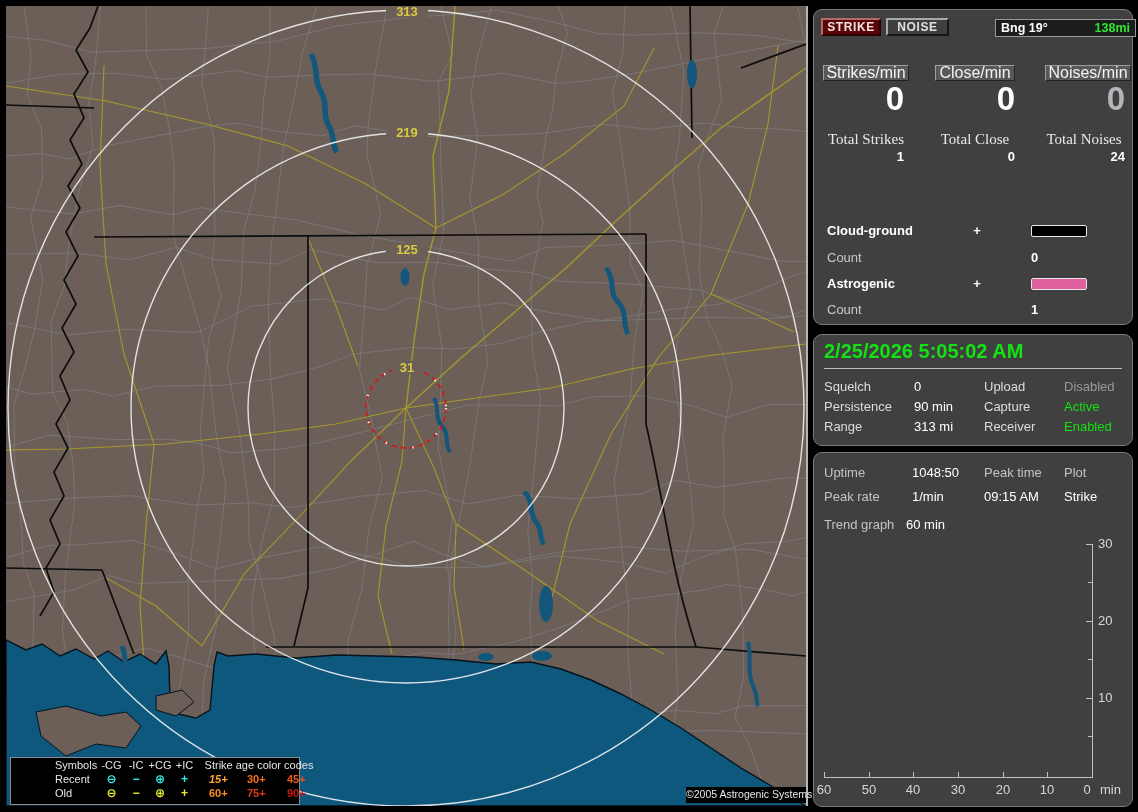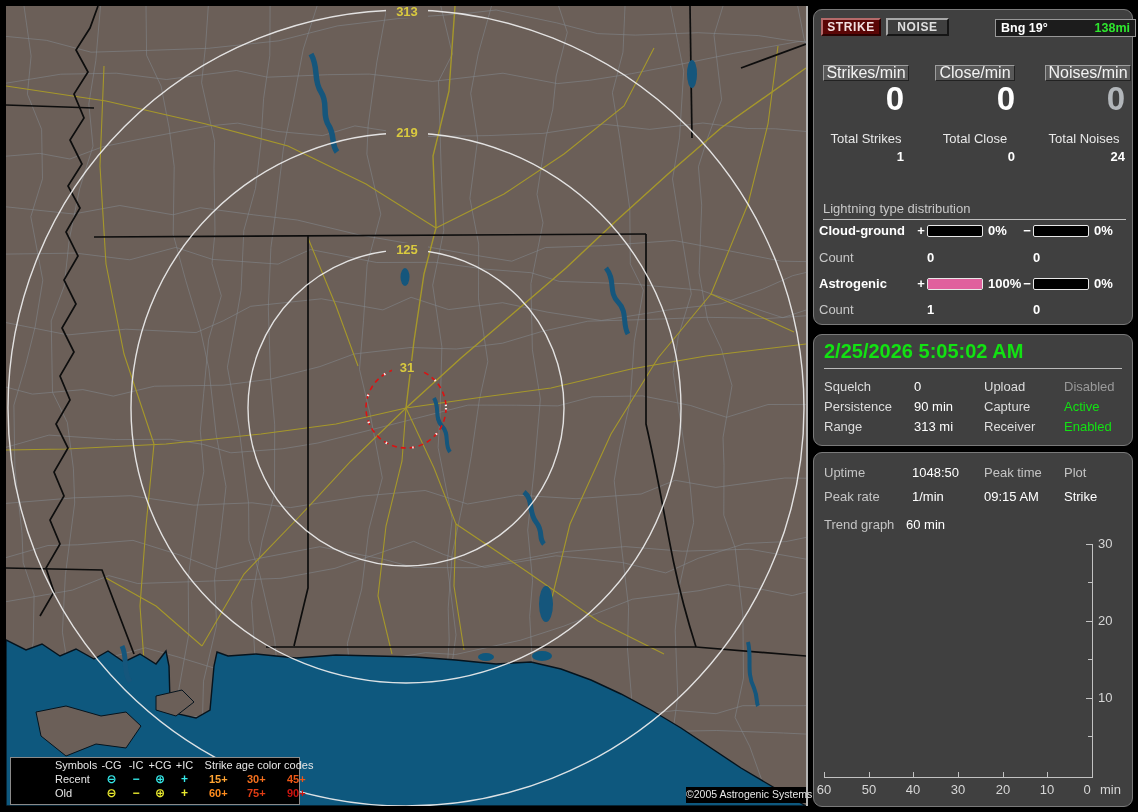--- a/index.html
+++ b/index.html
@@ -36,27 +36,27 @@
        border:1px solid #989898;display:flex;justify-content:space-between;align-items:center;
        padding:0 5px;font-weight:bold;font-size:12.5px;}
   .bng-val{color:#fff;} .bng-mi{color:#2ee62e;}
   .plate{position:absolute;top:55px;height:16px;background:#585858;color:#f2f2f2;font-size:16px;
        display:flex;align-items:center;justify-content:center;box-sizing:border-box;
        border:1px solid;border-color:#9e9e9e #222 #222 #9e9e9e;}
   .p1{left:9px;width:86px;} .p2{left:121px;width:80px;} .p3{left:231px;width:86px;}
   .bigzero{position:absolute;top:72px;font-size:33px;font-weight:bold;color:#fff;text-align:right;line-height:34px;}
   .z1{left:9px;width:81px;} .z2{left:119px;width:82px;} .z3{left:229px;width:82px;}
   .dim{color:#b2b6ba;}
-  .tlab{position:absolute;top:121px;font-size:13px;color:#e8e8e8;text-align:center;white-space:nowrap;}
+  .tlab{position:absolute;top:121px;font-size:15px;color:#e8e8e8;text-align:center;white-space:nowrap;font-family:Liberation Serif, serif;}
   .t1{left:6px;width:92px;} .t2{left:116px;width:90px;} .t3{left:222px;width:96px;}
   .tval{position:absolute;top:139px;font-weight:bold;text-align:right;}
   .disttitle{position:absolute;left:9px;top:191px;width:303px;color:#c8c8c8;
        border-bottom:1px solid #c0c0c0;padding-bottom:3px;}
-  .drow,.crow{position:absolute;left:5px;width:303px;display:grid;
-       grid-template-columns:96px 12px 56px 38px 12px 56px 33px;align-items:center;}
+  .drow,.crow{position:absolute;left:13px;width:303px;display:grid;
+       grid-template-columns:96px 12px 56px 38px 12px 56px 33px;align-items:center;gap:48px;}
   .r1{top:213px;} .c1r{top:240px;} .r2{top:266px;} .c2r{top:292px;}
   .dlbl{font-weight:bold;} .clbl{color:#c8c8c8;}
   .sign{text-align:center;font-weight:bold;}
   .bar{height:10px;border:1px solid #e8e8e8;border-radius:2px;background:#000;overflow:hidden;}
   .bar i{display:block;height:100%;background:#e0609d;}
   .pct{font-weight:bold;padding-left:5px;}
   .cnt{font-weight:bold;}
   
   .datetime{position:absolute;left:10px;top:5px;width:298px;color:#12e212;font-size:20px;
        font-weight:bold;border-bottom:1px solid #bcbcbc;padding-bottom:5px;white-space:nowrap;}
@@ -176,21 +176,21 @@
       <span class="hdr">+IC</span>
       <span class="agehdr">Strike age color codes</span>
     </div>
     <div class="lrow">
       <span>Recent</span>
       <span class="sym" style="color: rgb(53, 233, 233);">⊖</span>
       <span class="sym" style="color: rgb(53, 233, 233);">−</span>
       <span class="sym" style="color: rgb(53, 233, 233);">⊕</span>
       <span class="sym" style="color: rgb(53, 233, 233);">+</span>
       <span></span>
-      <span class="age" style="color: rgb(255, 164, 51);">15+</span>
+      <span class="age" style="color: rgb(255, 164, 51); font-style: italic;">15+</span>
       <span class="age" style="color: rgb(244, 112, 30);">30+</span>
       <span class="age" style="color: rgb(238, 88, 22);">45+</span>
     </div>
     <div class="lrow">
       <span>Old</span>
       <span class="sym" style="color: rgb(233, 233, 46);">⊖</span>
       <span class="sym" style="color: rgb(233, 233, 46);">−</span>
       <span class="sym" style="color: rgb(233, 233, 46);">⊕</span>
       <span class="sym" style="color: rgb(233, 233, 46);">+</span>
       <span></span>
@@ -219,21 +219,20 @@
     <div class="bigzero z3 dim">0</div>
 
     <div class="tlab t1">Total Strikes</div>
     <div class="tlab t2">Total Close</div>
     <div class="tlab t3 dim">Total Noises</div>
 
     <div class="tval z1">1</div>
     <div class="tval z2">0</div>
     <div class="tval z3">24</div>
 
-    <div class="disttitle">Lightning type distribution</div>
 
     <div class="drow r1">
       <span class="dlbl">Cloud-ground</span>
       <span class="sign">+</span>
       <span class="bar">
           <i style="width: 0%;"></i>
         </span>
       <span class="pct">0%</span>
       <span class="sign">−</span>
       <span class="bar">

